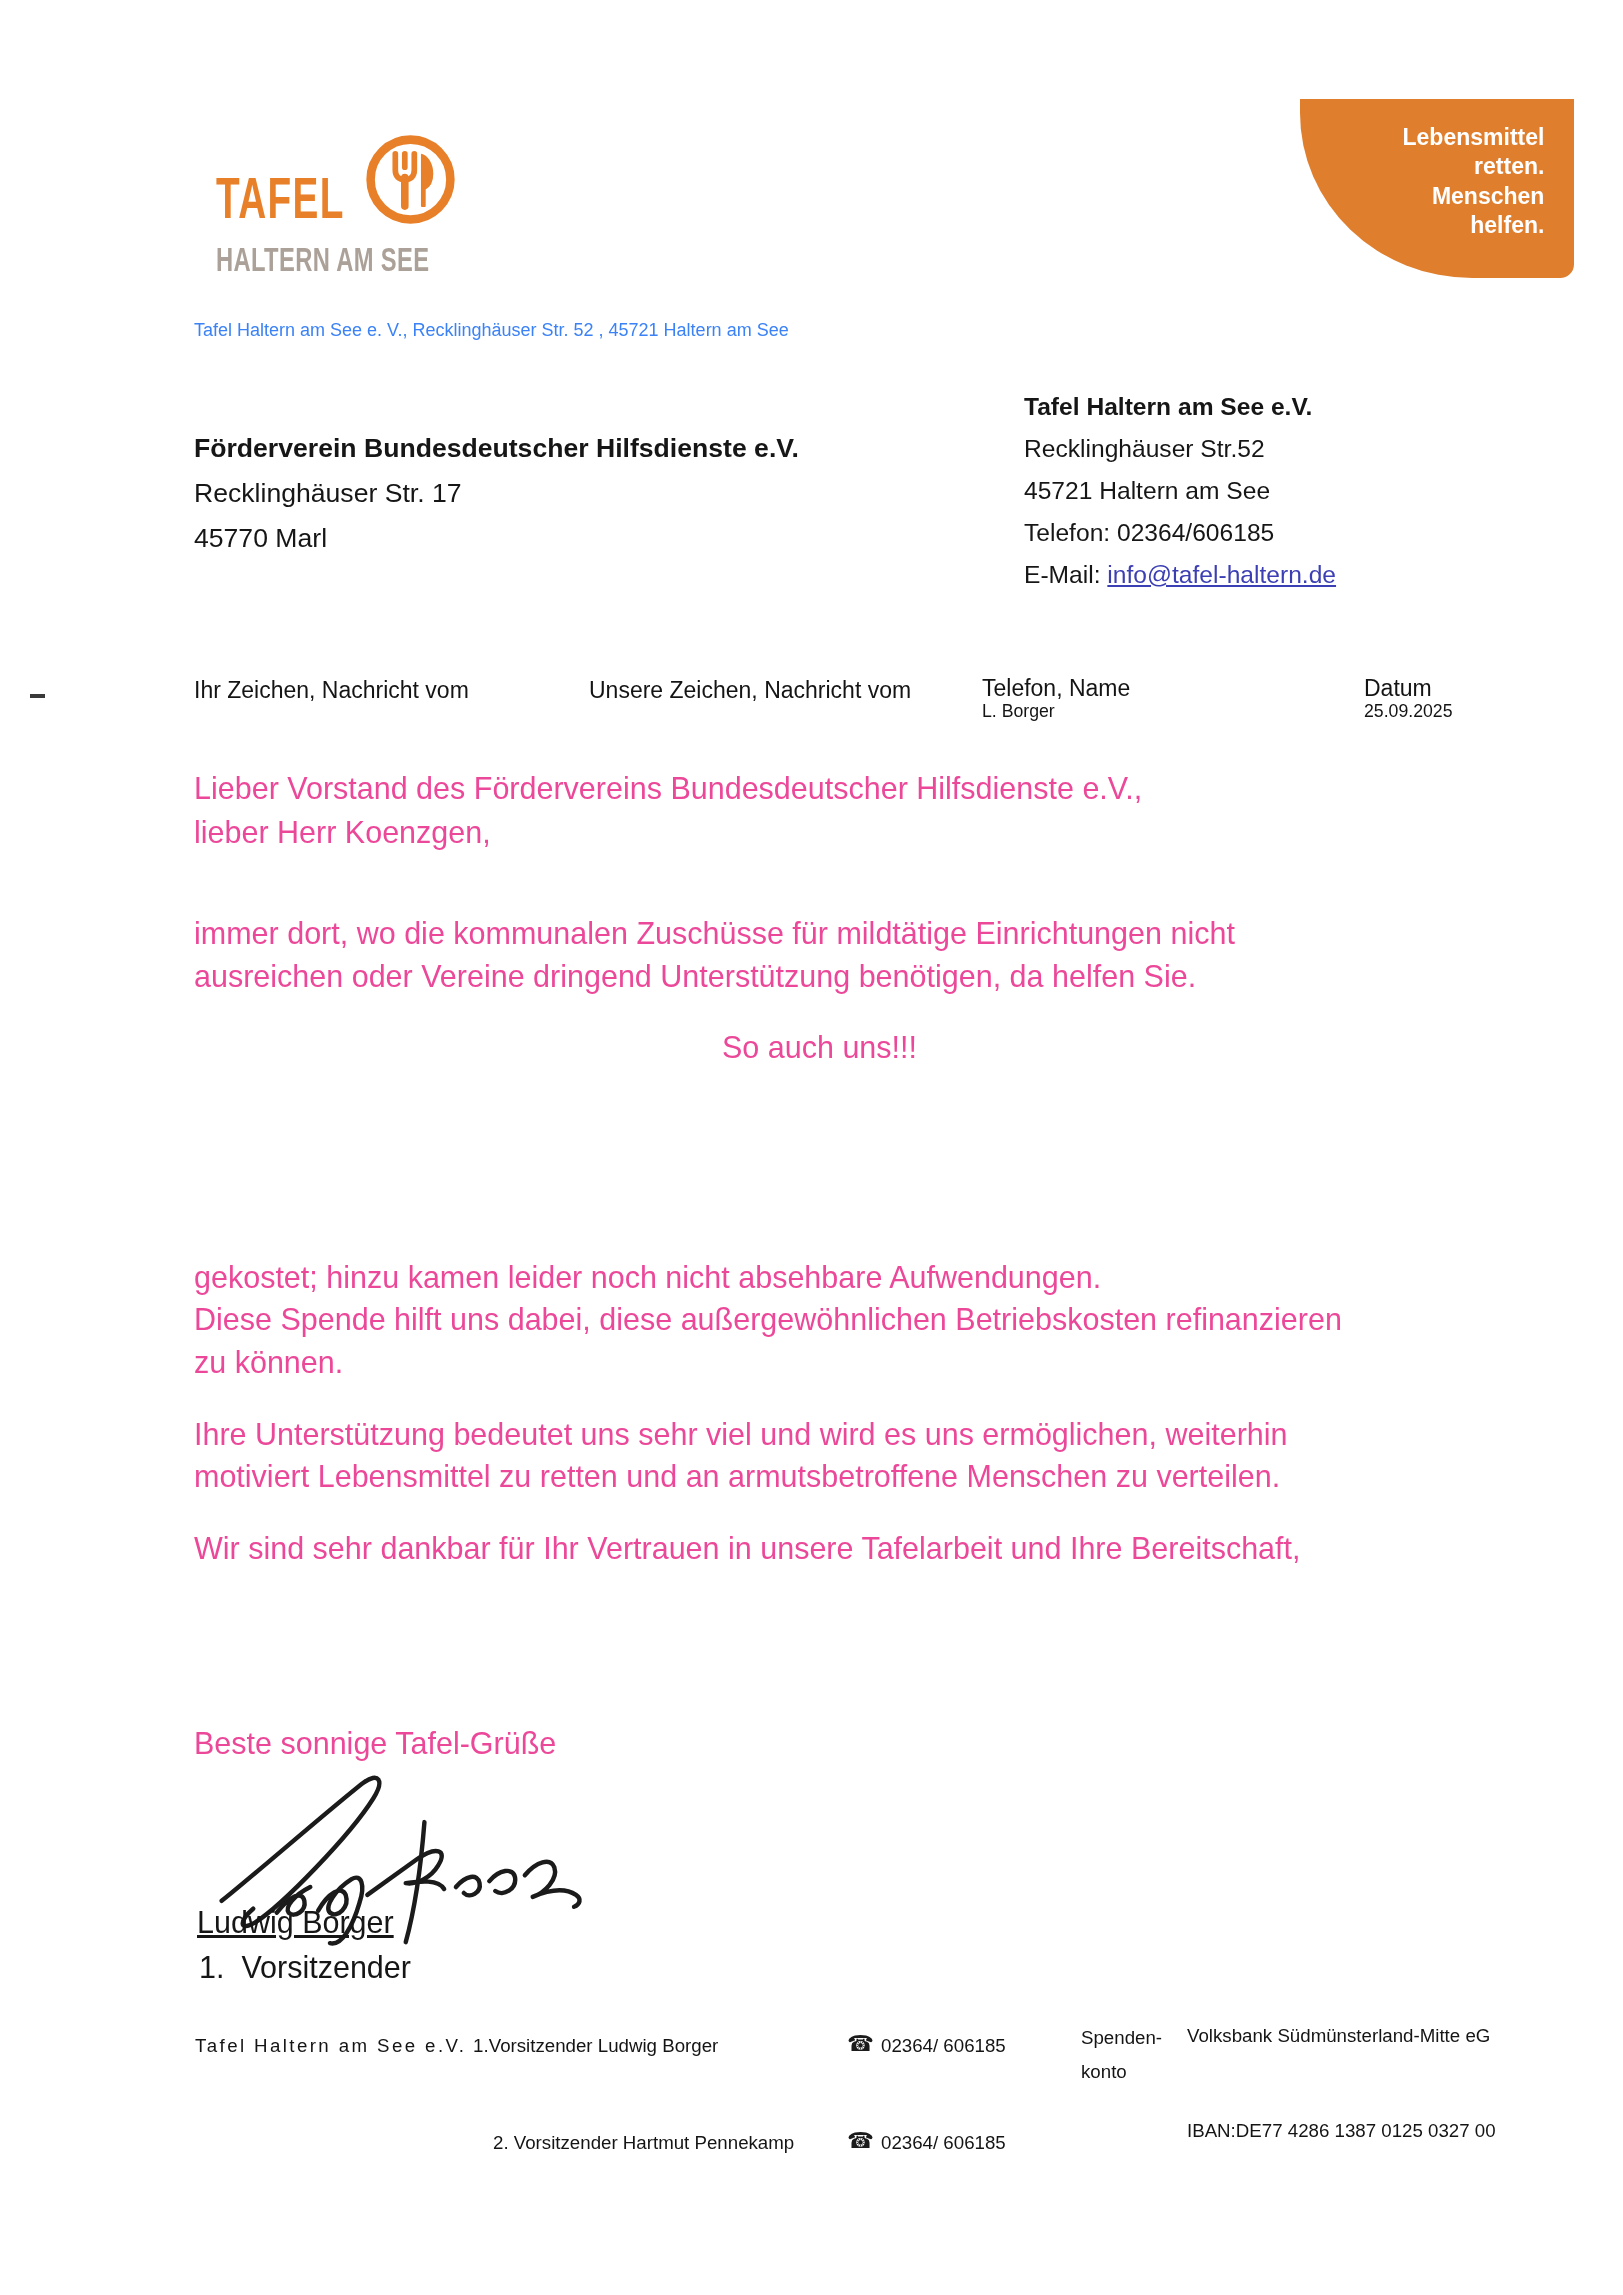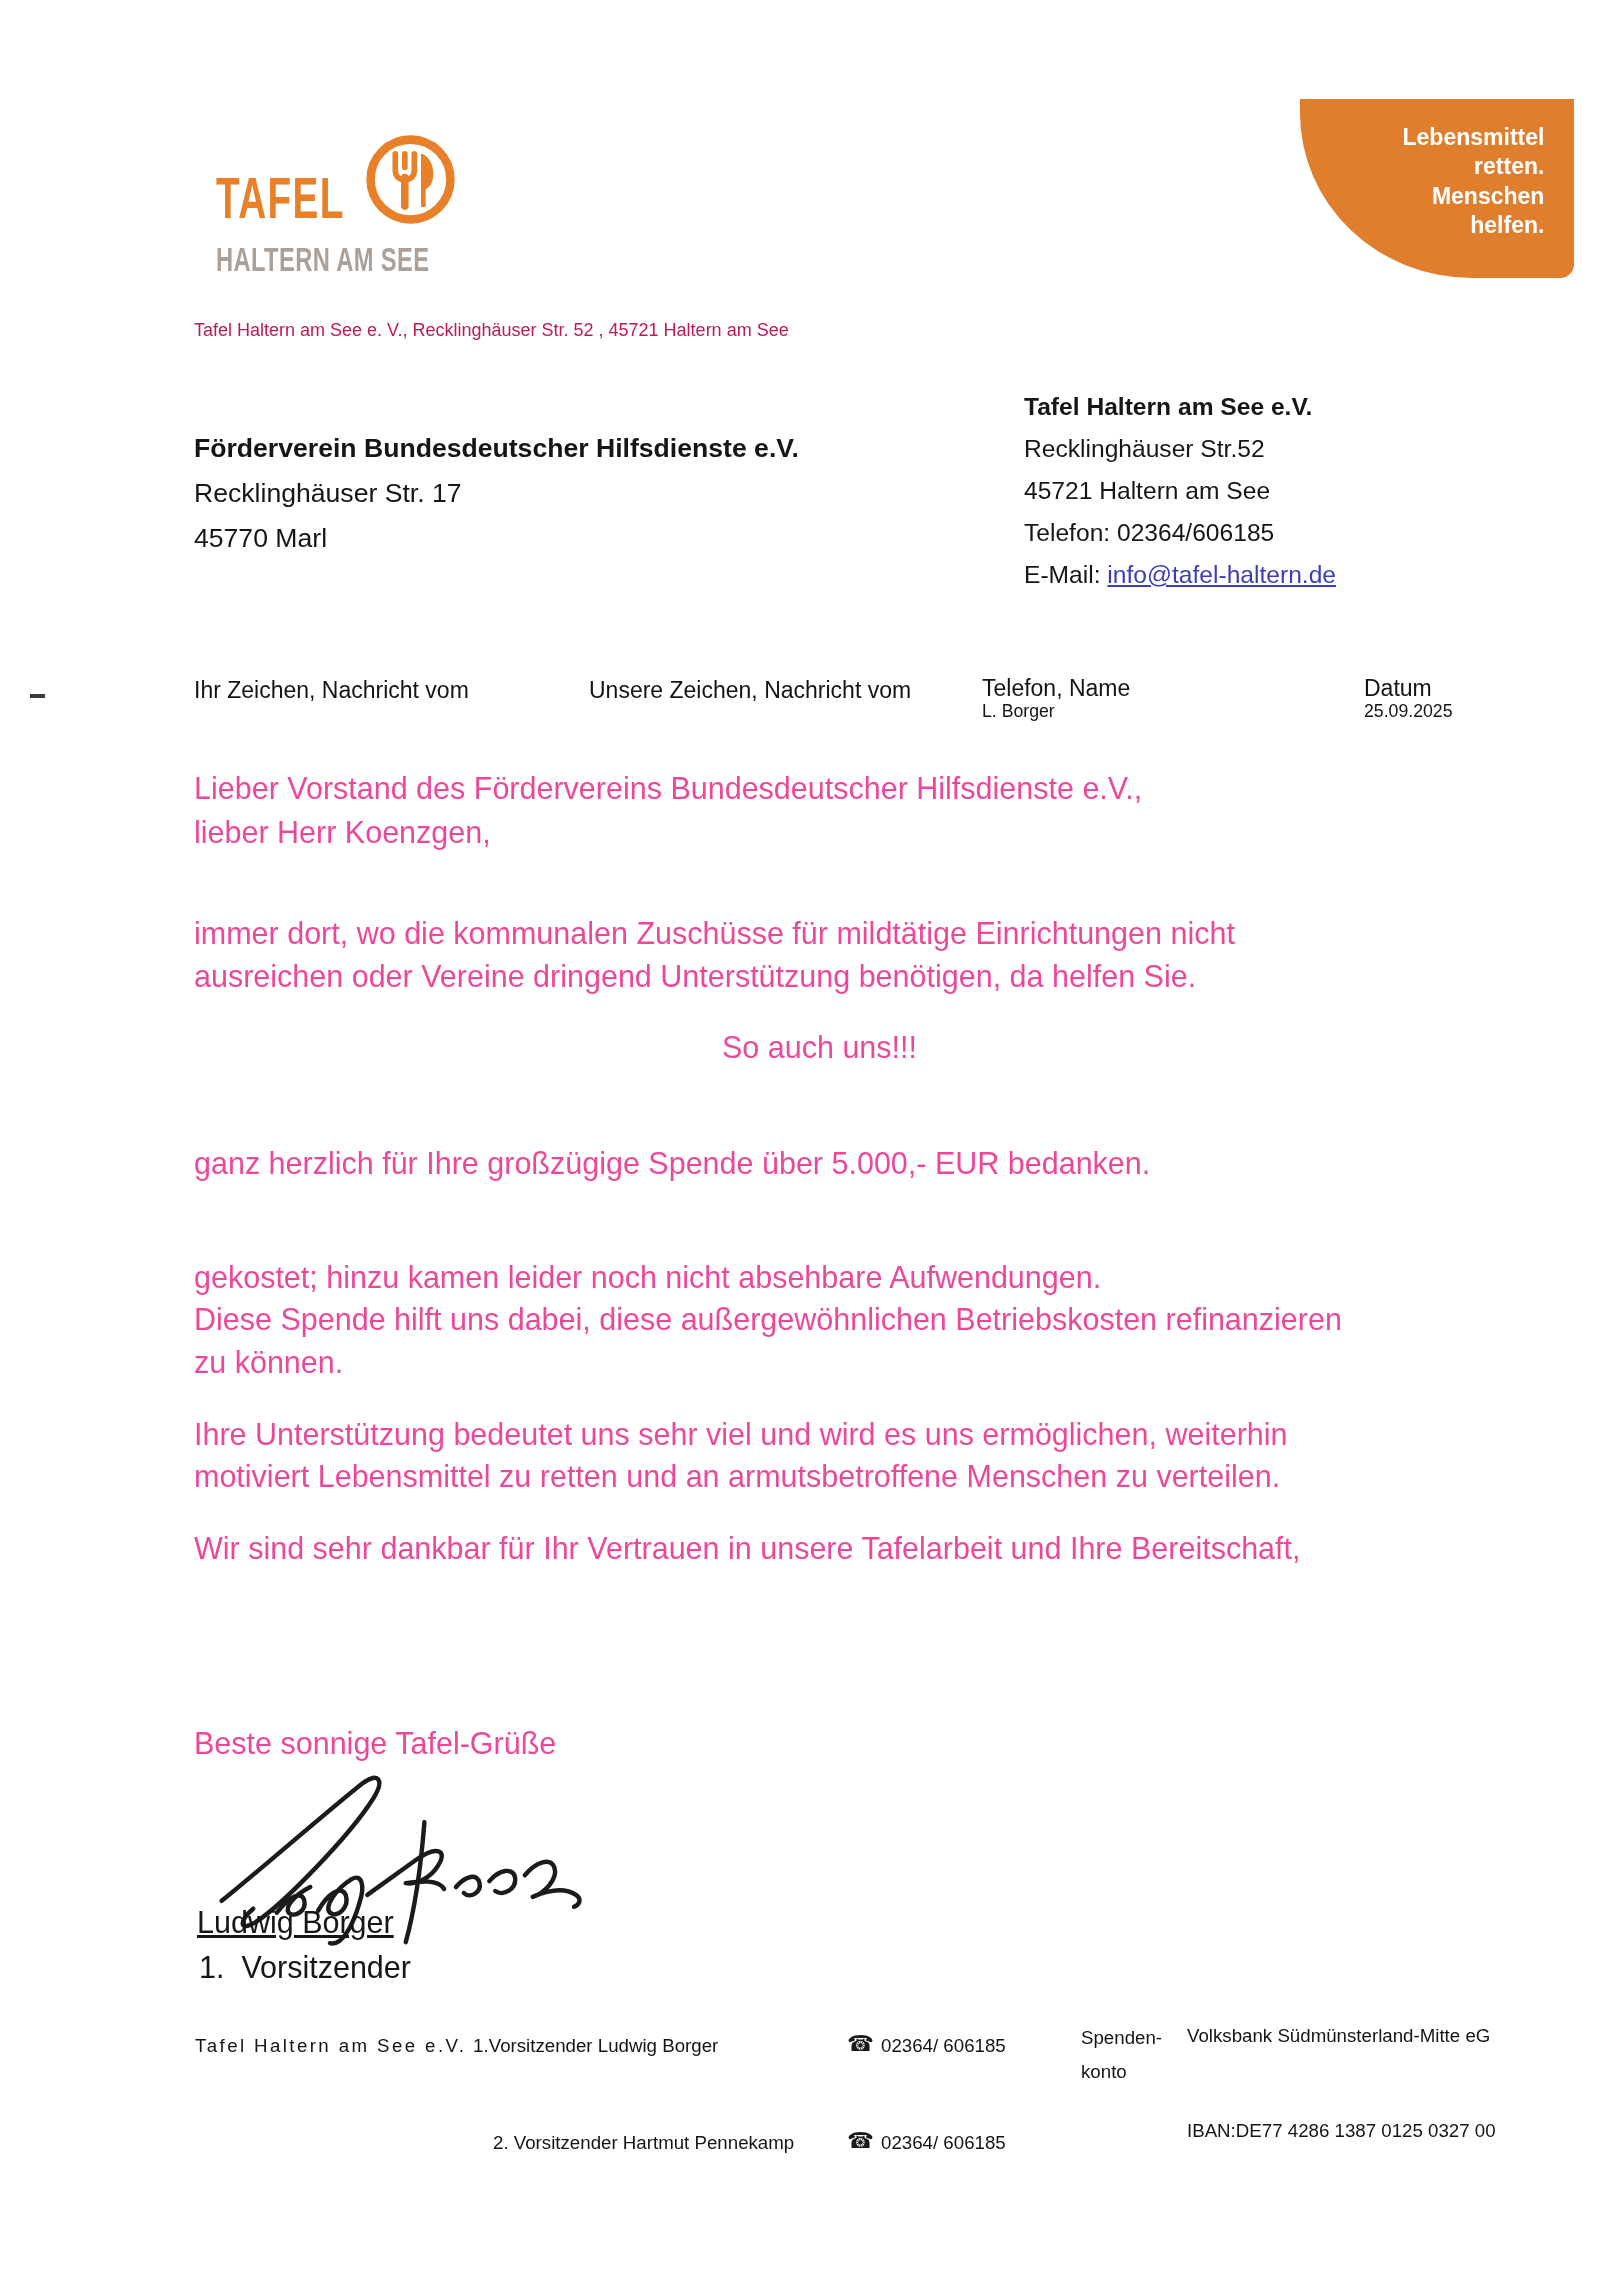--- a/index.html
+++ b/index.html
@@ -12,21 +12,21 @@
   
   .logo-word{font-size:57px;font-weight:bold;letter-spacing:2px;color:#E8802A;
     transform:scaleX(0.68);transform-origin:left top;white-space:nowrap;}
   .logo-sub{font-size:32.5px;font-weight:bold;letter-spacing:0.5px;color:#ABA198;
     transform:scaleX(0.73);transform-origin:left top;white-space:nowrap;}
   
   .badge{background:#DF7F2E;border-bottom-left-radius:172px 165px;border-bottom-right-radius:13.8px;
     text-align:right;box-sizing:border-box;padding:23.6px 29.6px 0 0;}
   .badge div{color:#ffffff;font-weight:bold;font-size:23px;line-height:29.6px;}
   
-  .sender-line{font-size:18px;color:#be185d;white-space:nowrap;}
+  .sender-line{font-size:18px;color:#3b82f6;white-space:nowrap;}
   .recipient{font-size:26.6px;line-height:45px;white-space:nowrap;}
   .recipient .bold{font-weight:bold;}
   .orgblock{font-size:24.6px;line-height:42px;white-space:nowrap;}
   .orgblock .bold{font-weight:bold;}
   .orgblock a{color:#3C3FB4;text-decoration:underline;}
   .ref-label{font-size:23px;color:#141414;white-space:nowrap;}
   .ref-value{font-size:17.7px;color:#141414;white-space:nowrap;}
   .fold-mark{width:15.8px;height:3.9px;background:#3a3a3a;}
   
   .line{left:194px;width:1251px;font-size:30.5px;color:#ec4899;white-space:nowrap;}
@@ -89,21 +89,20 @@
   <div class="abs ref-label" style="left:982px;top:675px;">Telefon, Name</div>
   <div class="abs ref-value" style="left:982px;top:701px;">L. Borger</div>
   <div class="abs ref-label" style="left:1364px;top:675px;">Datum</div>
   <div class="abs ref-value" style="left:1364px;top:701px;">25.09.2025</div>
 
   <div class="abs line" style="top:771px;">Lieber Vorstand des Fördervereins Bundesdeutscher Hilfsdienste e.V.,</div>
   <div class="abs line" style="top:815px;">lieber Herr Koenzgen,</div>
   <div class="abs line" style="top:916px;">immer dort, wo die kommunalen Zuschüsse für mildtätige Einrichtungen nicht</div>
   <div class="abs line" style="top:959px;">ausreichen oder Vereine dringend Unterstützung benötigen, da helfen Sie.</div>
   <div class="abs line center" style="top:1030px;">So auch uns!!!</div>
-  <div class="abs line" style="top:1146px;">ganz herzlich für Ihre großzügige Spende über 5.000,- EUR bedanken.</div>
   <div class="abs line" style="top:1260px;">gekostet; hinzu kamen leider noch nicht absehbare Aufwendungen.</div>
   <div class="abs line" style="top:1302px;">Diese Spende hilft uns dabei, diese außergewöhnlichen Betriebskosten refinanzieren</div>
   <div class="abs line" style="top:1345px;">zu können.</div>
   <div class="abs line" style="top:1417px;">Ihre Unterstützung bedeutet uns sehr viel und wird es uns ermöglichen, weiterhin</div>
   <div class="abs line" style="top:1459px;">motiviert Lebensmittel zu retten und an armutsbetroffene Menschen zu verteilen.</div>
   <div class="abs line" style="top:1531px;">Wir sind sehr dankbar für Ihr Vertrauen in unsere Tafelarbeit und Ihre Bereitschaft,</div>
   <div class="abs line" style="top:1726px;">Beste sonnige Tafel-Grüße</div>
 
   <div class="abs" style="left:192px;top:1765px;">
     <svg width="394" height="187" viewBox="0 0 400 190" fill="none" stroke="#1b1b1b" stroke-width="4.5" stroke-linecap="round" stroke-linejoin="round">

